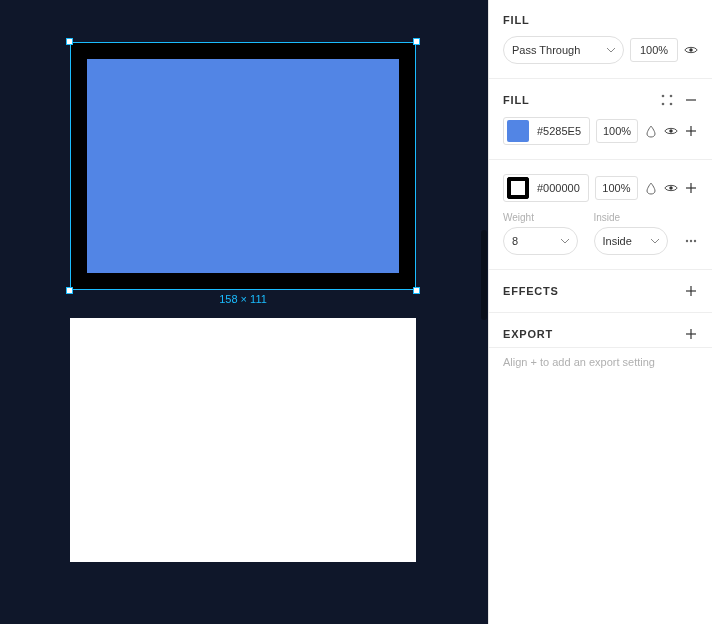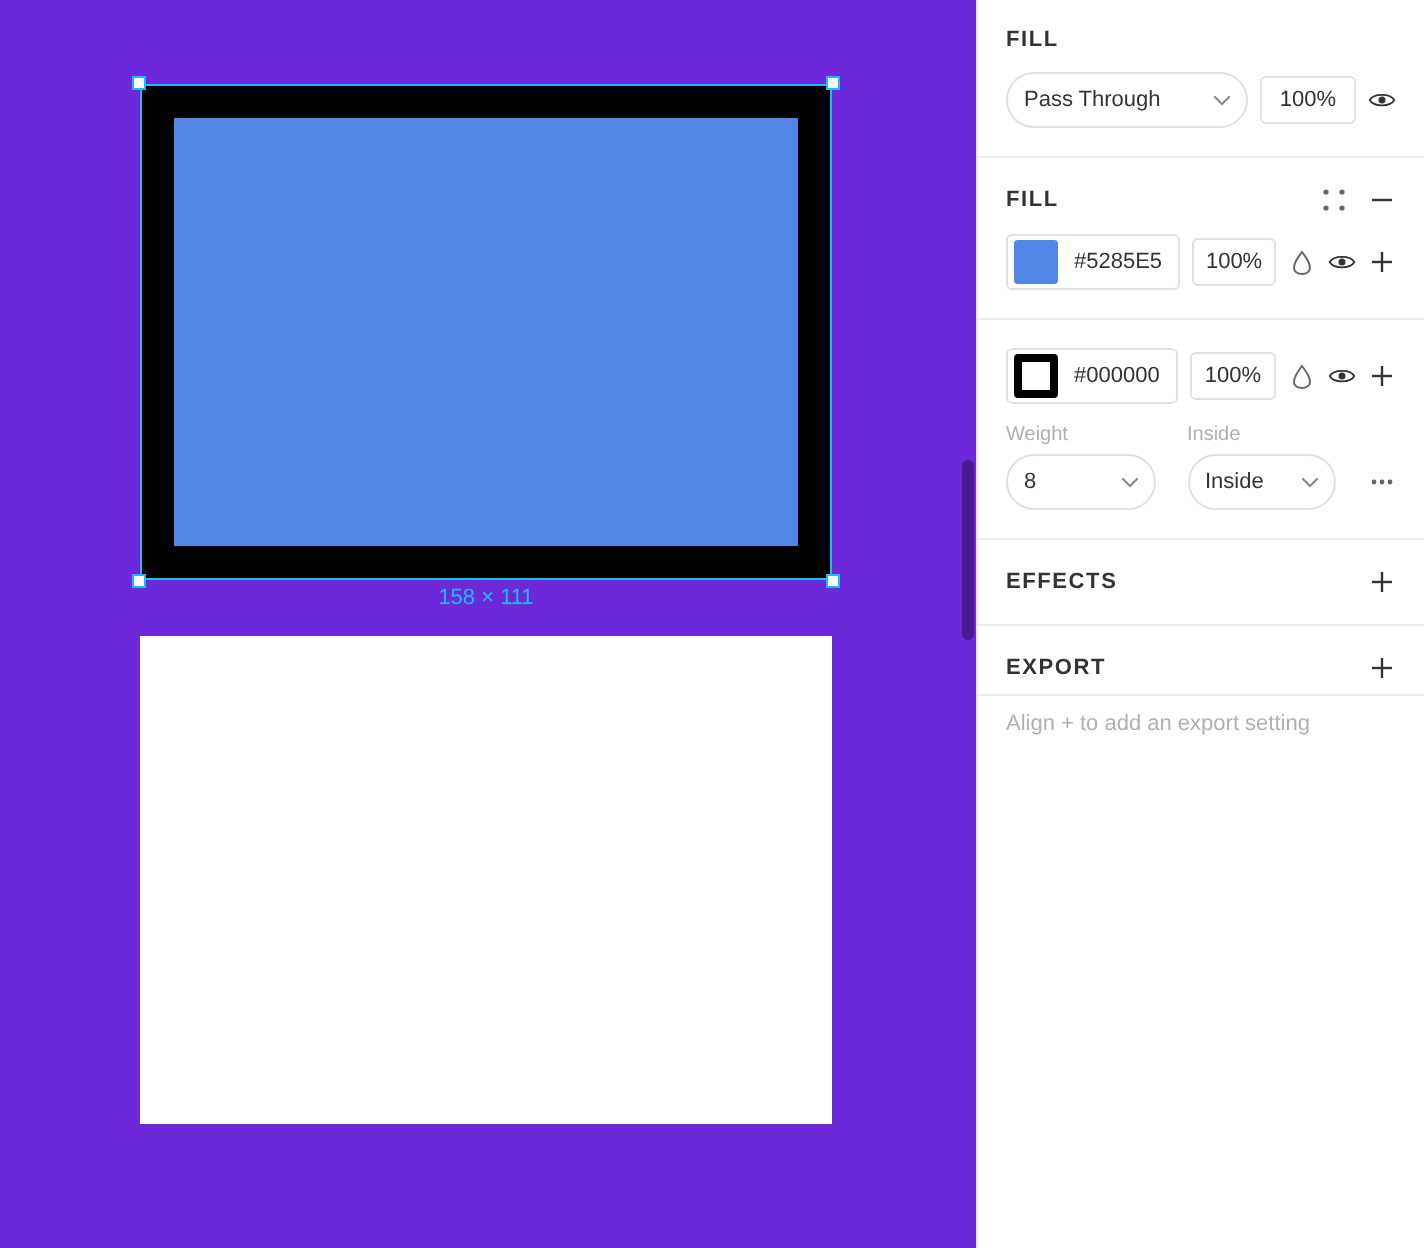--- a/index.html
+++ b/index.html
@@ -9,21 +9,21 @@
       width: 712px;
       height: 624px;
       overflow: hidden;
       display: flex;
       font-size: 11px;
       color: #333;
     }
     .canvas-area {
       flex: 1;
       position: relative;
-      background: #6d28d9;
+      background: #0f172a;
     }
     .selected-frame {
       position: absolute;
       left: 70px;
       top: 42px;
       width: 346px;
       height: 248px;
     }
     .selection-outline {
       position: absolute;

